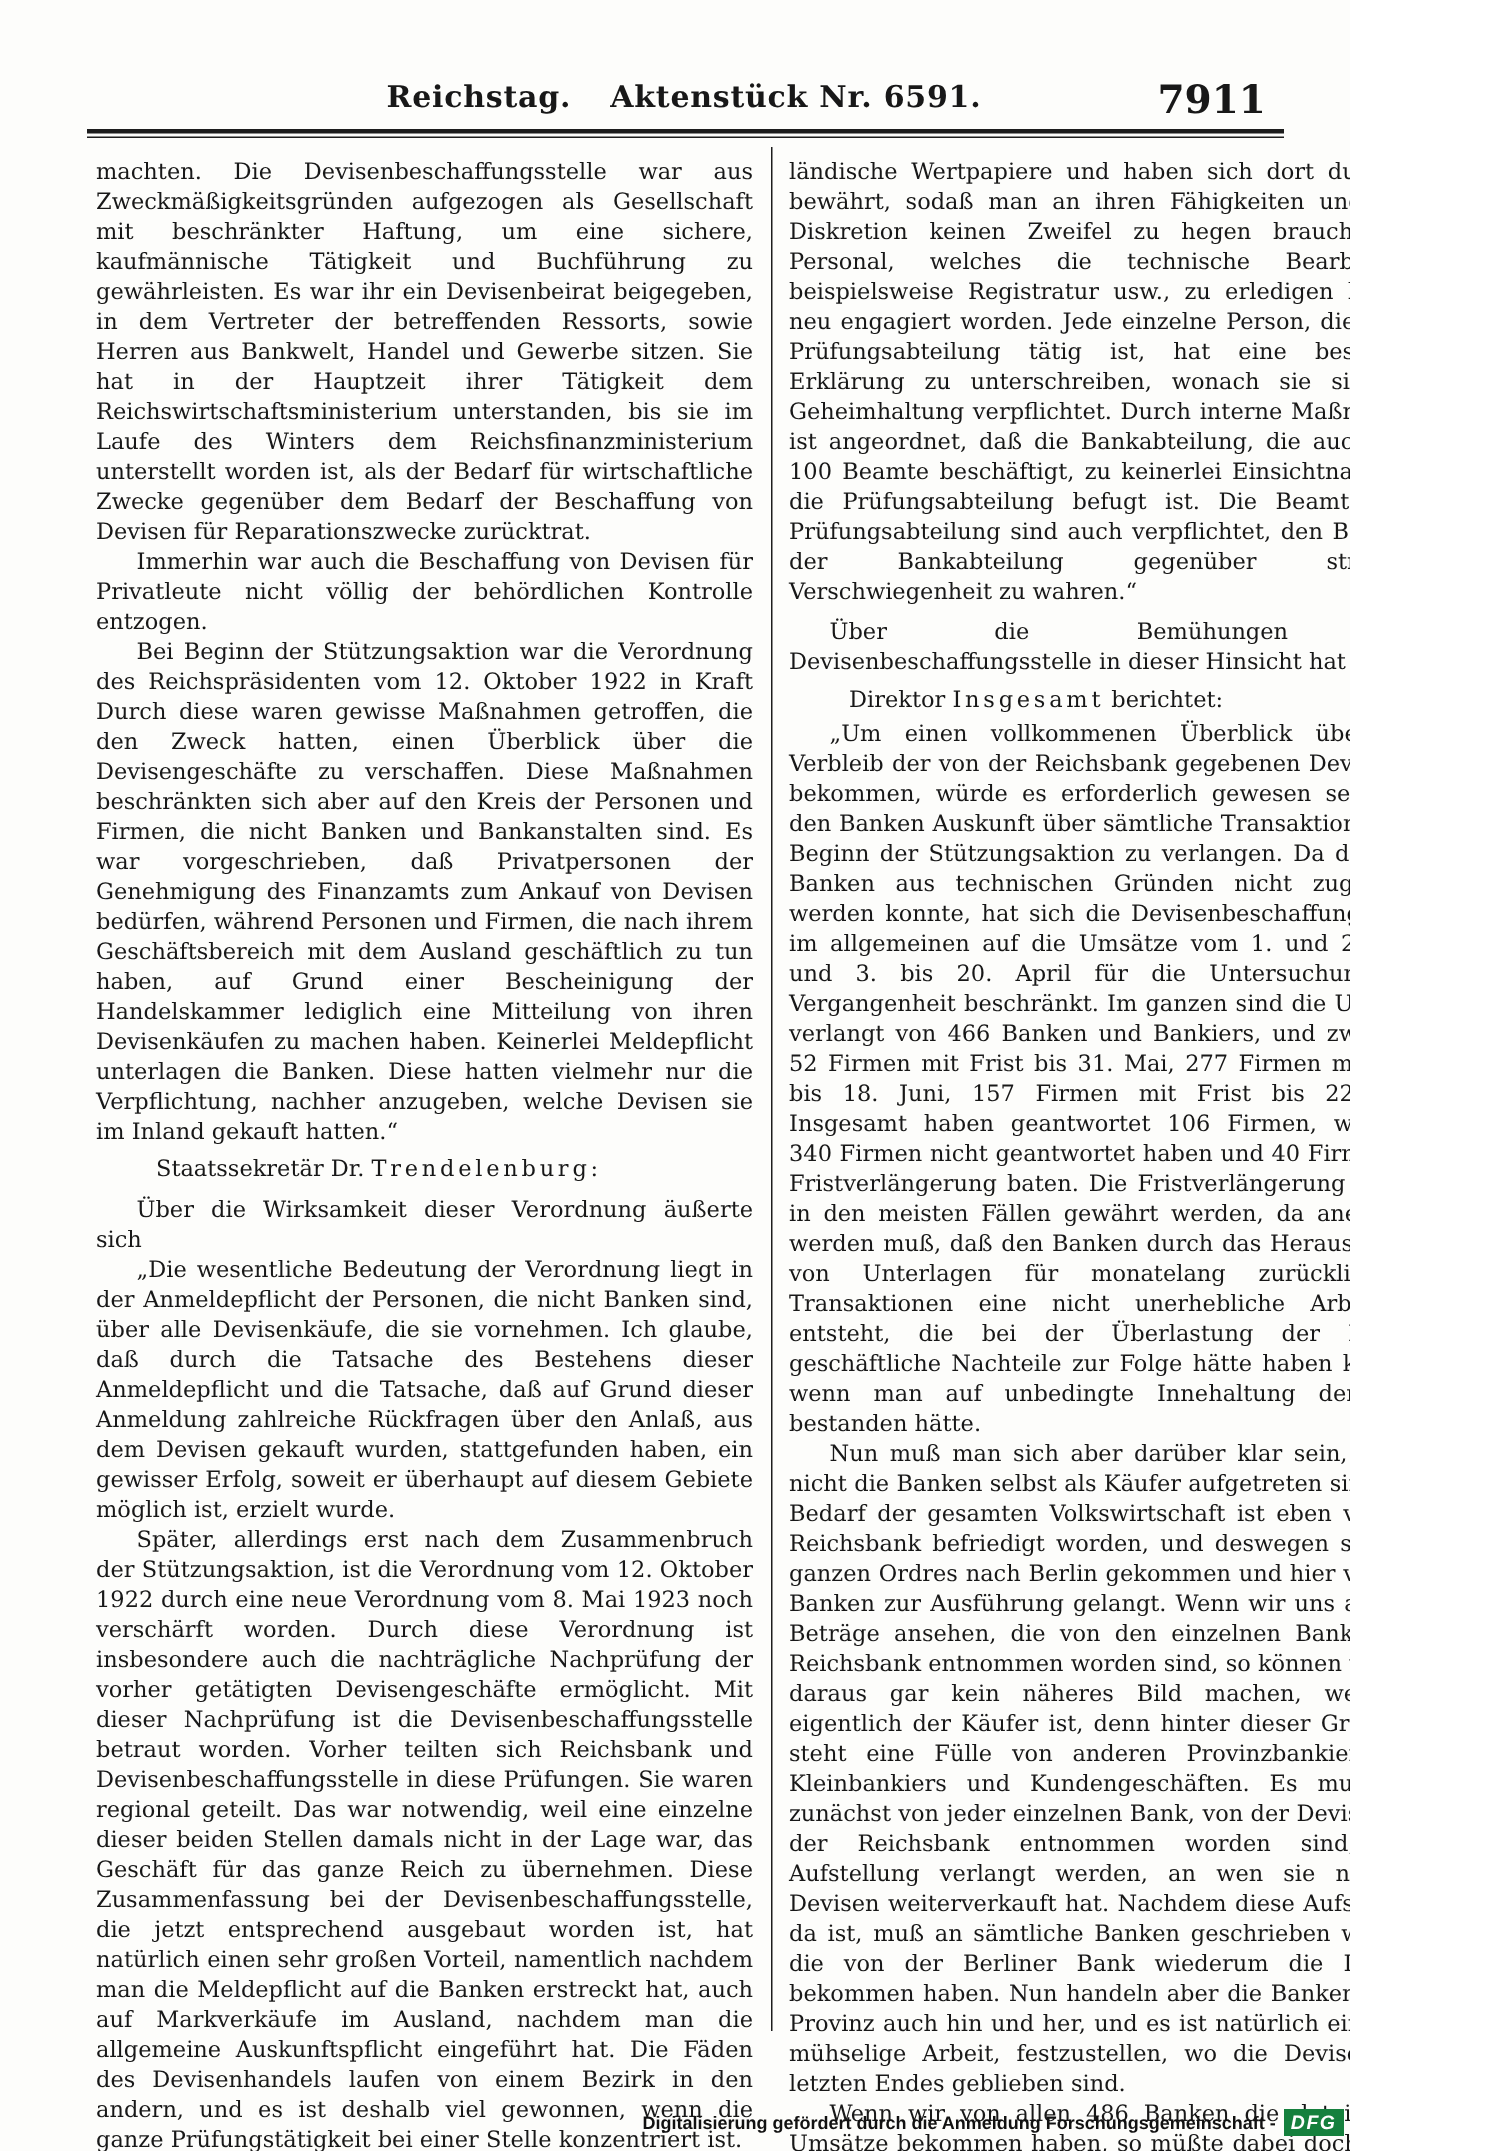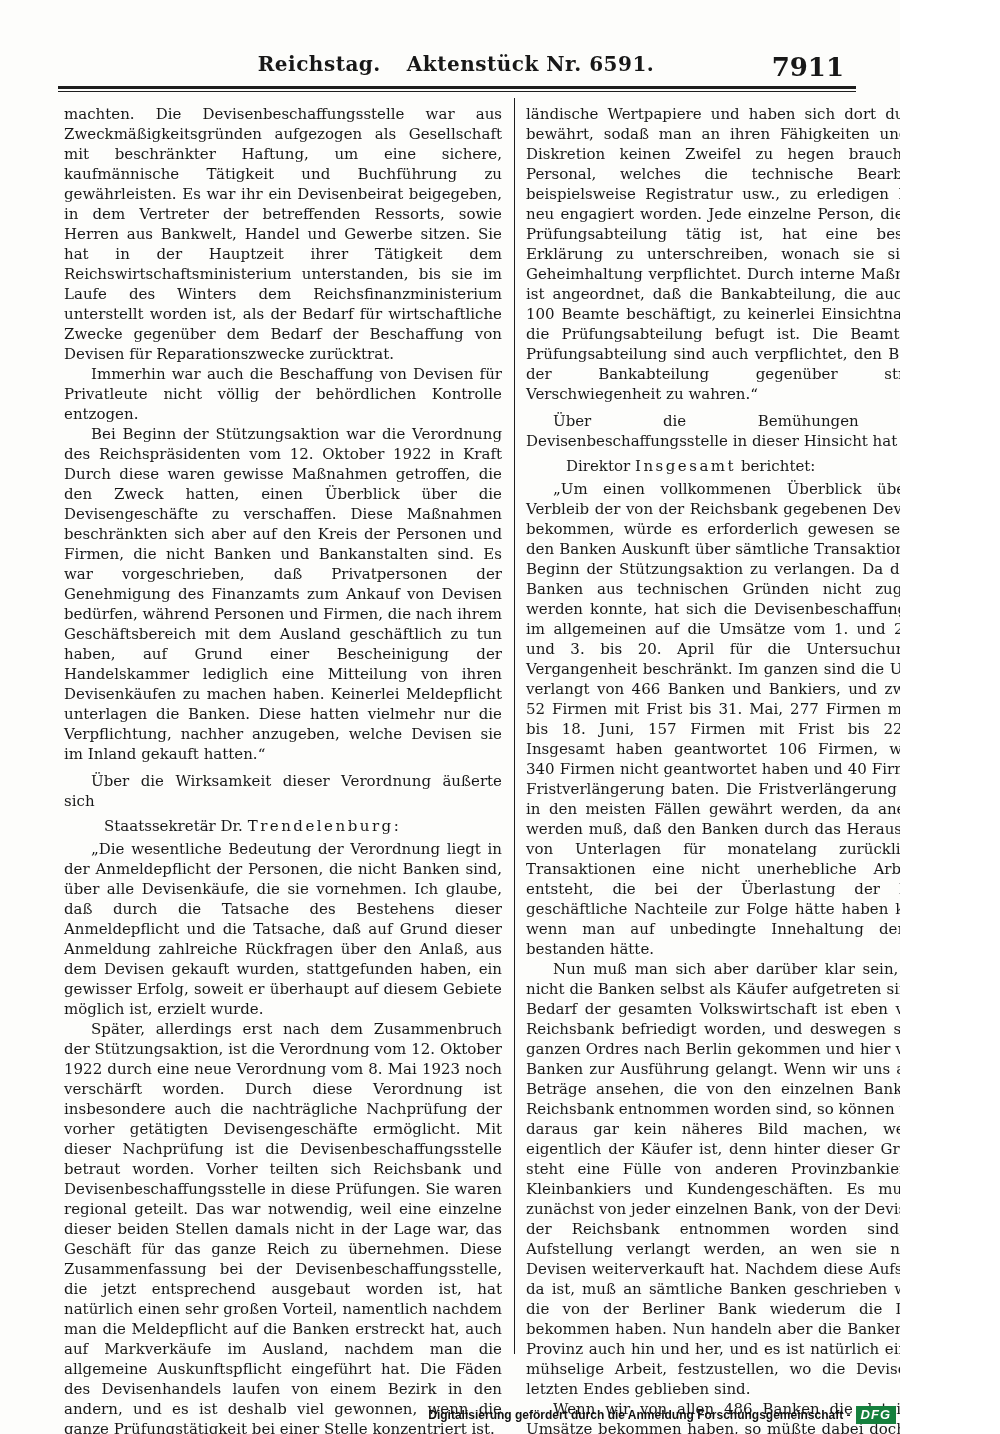--- a/index.html
+++ b/index.html
@@ -106,22 +106,22 @@
     <div class="page-number">7911</div>
   </div>
 
   <div class="rule"></div>
 
   <div class="columns">
     <div class="col col-left">
         <div class="para p-flush"><span>machten. Die Devisenbeschaffungsstelle war aus Zweckmäßigkeitsgründen aufgezogen als Gesellschaft mit beschränkter Haftung, um eine sichere, kaufmännische Tätigkeit und Buchführung zu gewährleisten. Es war ihr ein Devisenbeirat beigegeben, in dem Vertreter der betreffenden Ressorts, sowie Herren aus Bankwelt, Handel und Gewerbe sitzen. Sie hat in der Hauptzeit ihrer Tätigkeit dem Reichswirtschaftsministerium unterstanden, bis sie im Laufe des Winters dem Reichsfinanzministerium unterstellt worden ist, als der Bedarf für wirtschaftliche Zwecke gegenüber dem Bedarf der Beschaffung von Devisen für Reparationszwecke zurücktrat.</span></div>
         <div class="para p-indent"><span>Immerhin war auch die Beschaffung von Devisen für Privatleute nicht völlig der behördlichen Kontrolle entzogen.</span></div>
         <div class="para p-indent"><span>Bei Beginn der Stützungsaktion war die Verordnung des Reichspräsidenten vom 12. Oktober 1922 in Kraft Durch diese waren gewisse Maßnahmen getroffen, die den Zweck hatten, einen Überblick über die Devisengeschäfte zu verschaffen. Diese Maßnahmen beschränkten sich aber auf den Kreis der Personen und Firmen, die nicht Banken und Bankanstalten sind. Es war vorgeschrieben, daß Privatpersonen der Genehmigung des Finanzamts zum Ankauf von Devisen bedürfen, während Personen und Firmen, die nach ihrem Geschäftsbereich mit dem Ausland geschäftlich zu tun haben, auf Grund einer Bescheinigung der Handelskammer lediglich eine Mitteilung von ihren Devisenkäufen zu machen haben. Keinerlei Meldepflicht unterlagen die Banken. Diese hatten vielmehr nur die Verpflichtung, nachher anzugeben, welche Devisen sie im Inland gekauft hatten.“</span></div>
+        <div class="para p-speaker"><span>Staatssekretär Dr. </span><span class="spaced">Trendelenburg:</span></div>
         <div class="para p-indent mt"><span>Über die Wirksamkeit dieser Verordnung äußerte sich</span></div>
-        <div class="para p-speaker"><span>Staatssekretär Dr. </span><span class="spaced">Trendelenburg:</span></div>
         <div class="para p-indent"><span>„Die wesentliche Bedeutung der Verordnung liegt in der Anmeldepflicht der Personen, die nicht Banken sind, über alle Devisenkäufe, die sie vornehmen. Ich glaube, daß durch die Tatsache des Bestehens dieser Anmeldepflicht und die Tatsache, daß auf Grund dieser Anmeldung zahlreiche Rückfragen über den Anlaß, aus dem Devisen gekauft wurden, stattgefunden haben, ein gewisser Erfolg, soweit er überhaupt auf diesem Gebiete möglich ist, erzielt wurde.</span></div>
         <div class="para p-indent"><span>Später, allerdings erst nach dem Zusammenbruch der Stützungsaktion, ist die Verordnung vom 12. Oktober 1922 durch eine neue Verordnung vom 8. Mai 1923 noch verschärft worden. Durch diese Verordnung ist insbesondere auch die nachträgliche Nachprüfung der vorher getätigten Devisengeschäfte ermöglicht. Mit dieser Nachprüfung ist die Devisenbeschaffungsstelle betraut worden. Vorher teilten sich Reichsbank und Devisenbeschaffungsstelle in diese Prüfungen. Sie waren regional geteilt. Das war notwendig, weil eine einzelne dieser beiden Stellen damals nicht in der Lage war, das Geschäft für das ganze Reich zu übernehmen. Diese Zusammenfassung bei der Devisenbeschaffungsstelle, die jetzt entsprechend ausgebaut worden ist, hat natürlich einen sehr großen Vorteil, namentlich nachdem man die Meldepflicht auf die Banken erstreckt hat, auch auf Markverkäufe im Ausland, nachdem man die allgemeine Auskunftspflicht eingeführt hat. Die Fäden des Devisenhandels laufen von einem Bezirk in den andern, und es ist deshalb viel gewonnen, wenn die ganze Prüfungstätigkeit bei einer Stelle konzentriert ist.</span></div>
       </div>
     <div class="divider"></div>
     <div class="col col-right">
         <div class="para p-flush"><span>ländische Wertpapiere und haben sich dort durchaus bewährt, sodaß man an ihren Fähigkeiten und ihrer Diskretion keinen Zweifel zu hegen braucht. Das Personal, welches die technische Bearbeitung, beispielsweise Registratur usw., zu erledigen hat, ist neu engagiert worden. Jede einzelne Person, die in der Prüfungsabteilung tätig ist, hat eine besondere Erklärung zu unterschreiben, wonach sie sich zur Geheimhaltung verpflichtet. Durch interne Maßnahmen ist angeordnet, daß die Bankabteilung, die auch rund 100 Beamte beschäftigt, zu keinerlei Einsichtnahme in die Prüfungsabteilung befugt ist. Die Beamten der Prüfungsabteilung sind auch verpflichtet, den Beamten der Bankabteilung gegenüber strengste Verschwiegenheit zu wahren.“</span></div>
         <div class="para p-indent mt"><span>Über die Bemühungen der Devisenbeschaffungsstelle in dieser Hinsicht hat ihr</span></div>
         <div class="para p-speaker"><span>Direktor </span><span class="spaced">Insgesamt</span><span> berichtet:</span></div>
         <div class="para p-indent"><span>„Um einen vollkommenen Überblick über den Verbleib der von der Reichsbank gegebenen Devisen zu bekommen, würde es erforderlich gewesen sein, von den Banken Auskunft über sämtliche Transaktionen seit Beginn der Stützungsaktion zu verlangen. Da dies den Banken aus technischen Gründen nicht zugemutet werden konnte, hat sich die Devisenbeschaffungsstelle im allgemeinen auf die Umsätze vom 1. und 2. März und 3. bis 20. April für die Untersuchung der Vergangenheit beschränkt. Im ganzen sind die Umsätze verlangt von 466 Banken und Bankiers, und zwar von 52 Firmen mit Frist bis 31. Mai, 277 Firmen mit Frist bis 18. Juni, 157 Firmen mit Frist bis 22. Juni. Insgesamt haben geantwortet 106 Firmen, während 340 Firmen nicht geantwortet haben und 40 Firmen um Fristverlängerung baten. Die Fristverlängerung konnte in den meisten Fällen gewährt werden, da anerkannt werden muß, daß den Banken durch das Heraussuchen von Unterlagen für monatelang zurückliegende Transaktionen eine nicht unerhebliche Arbeitslast entsteht, die bei der Überlastung der Banken geschäftliche Nachteile zur Folge hätte haben können, wenn man auf unbedingte Innehaltung der Frist bestanden hätte.</span></div>
         <div class="para p-indent"><span>Nun muß man sich aber darüber klar sein, daß ja nicht die Banken selbst als Käufer aufgetreten sind. Der Bedarf der gesamten Volkswirtschaft ist eben von der Reichsbank befriedigt worden, und deswegen sind die ganzen Ordres nach Berlin gekommen und hier von den Banken zur Ausführung gelangt. Wenn wir uns also die Beträge ansehen, die von den einzelnen Banken der Reichsbank entnommen worden sind, so können wir uns daraus gar kein näheres Bild machen, wer nun eigentlich der Käufer ist, denn hinter dieser Großbank steht eine Fülle von anderen Provinzbankiers und Kleinbankiers und Kundengeschäften. Es muß also zunächst von jeder einzelnen Bank, von der Devisen aus der Reichsbank entnommen worden sind, eine Aufstellung verlangt werden, an wen sie nun die Devisen weiterverkauft hat. Nachdem diese Aufstellung da ist, muß an sämtliche Banken geschrieben werden, die von der Berliner Bank wiederum die Devisen bekommen haben. Nun handeln aber die Banken in der Provinz auch hin und her, und es ist natürlich eine sehr mühselige Arbeit, festzustellen, wo die Devisen nun letzten Endes geblieben sind.</span></div>

